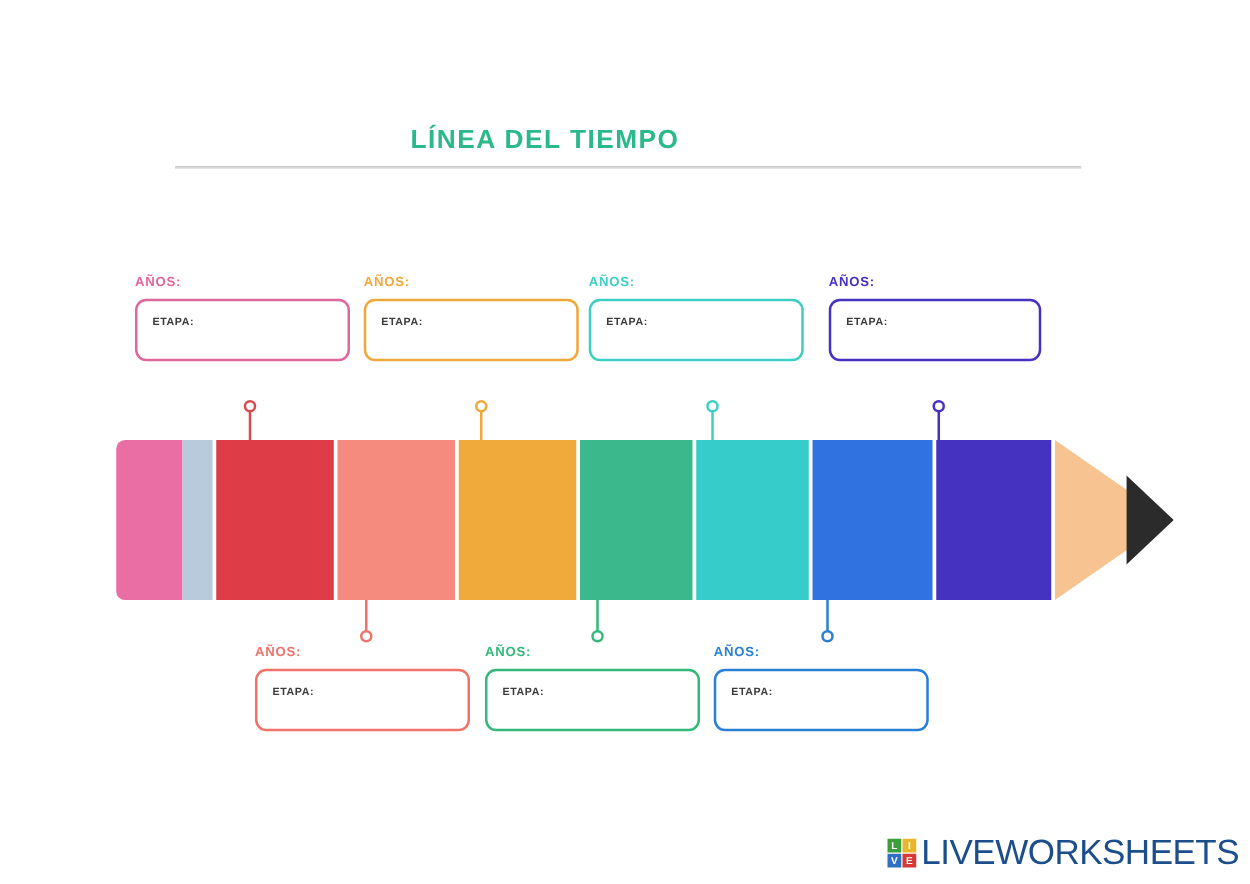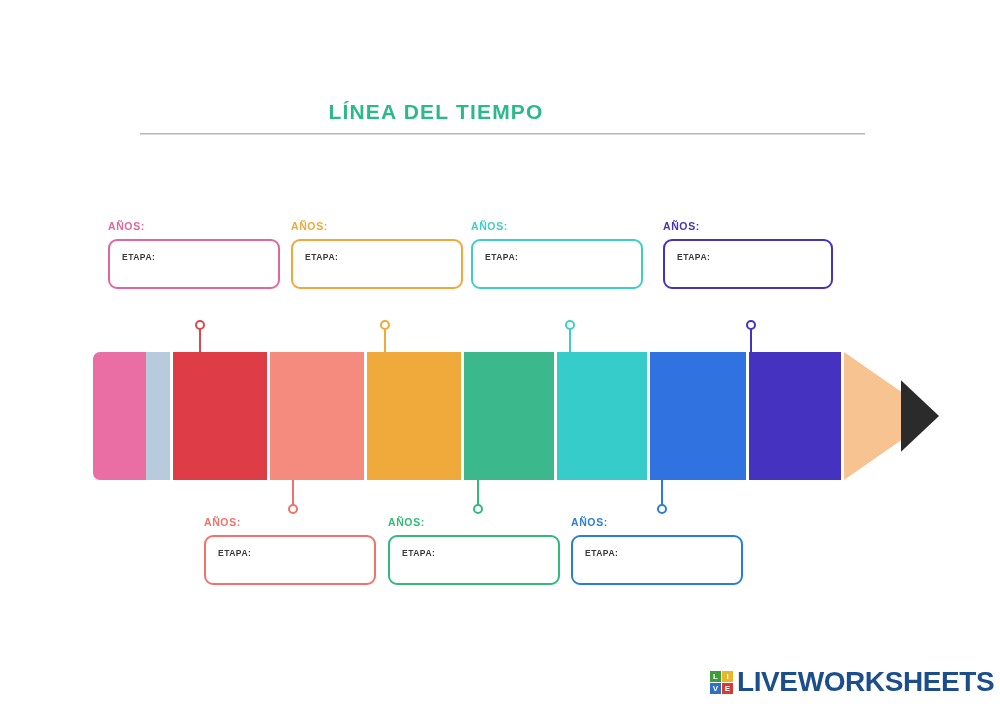--- a/index.html
+++ b/index.html
@@ -138,21 +138,21 @@
     height: 11px;
     color: #ffffff;
     font-size: 8px;
     font-weight: bold;
     line-height: 11px;
     text-align: center;
     font-family: "Liberation Sans", sans-serif;
   }
   #lw-logo-text {
     font-size: 28px;
-    font-weight: bold;
+    font-weight: normal;
     letter-spacing: -0.4px;
     color: #1c4e8c;
     font-family: "Liberation Sans", sans-serif;
   }
 </style>
 </head>
 <body>
 
 <div id="worksheet-title">LÍNEA DEL TIEMPO</div>
 <div id="title-rule"></div>

